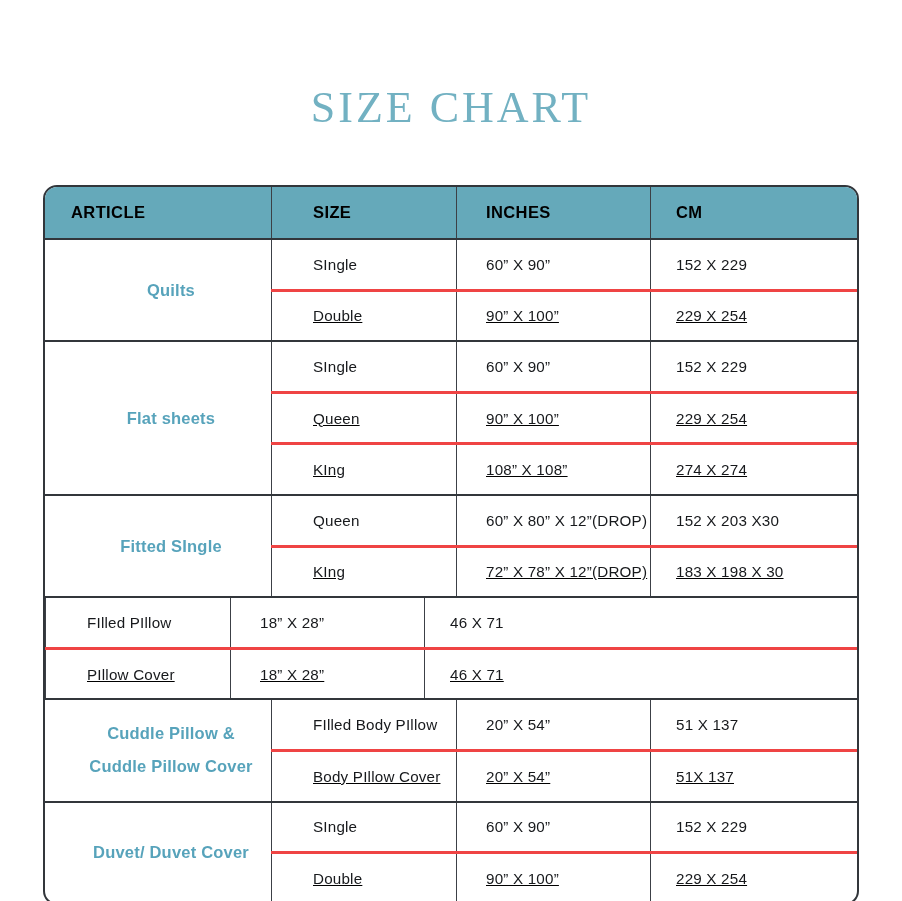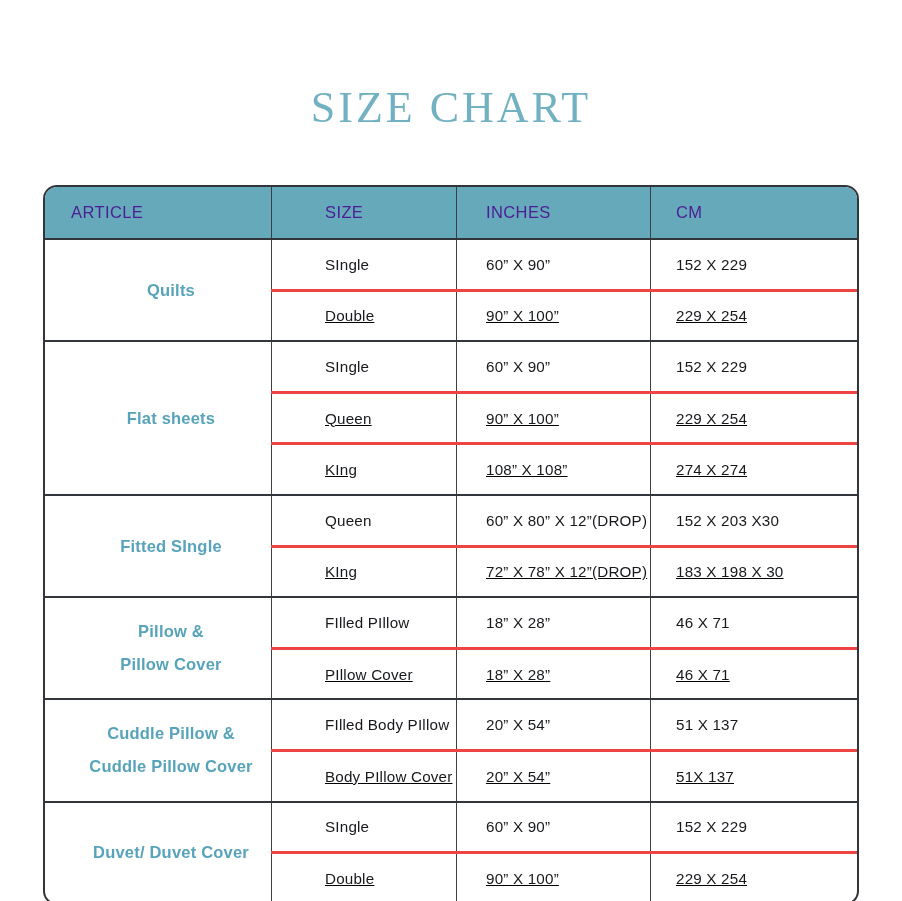--- a/index.html
+++ b/index.html
@@ -36,27 +36,27 @@
   .thead {
     display: flex;
     height: 51px;
     background: #65a9ba;
     border-bottom: 2px solid #32363b;
   }
   .thead .hcell {
     display: flex;
     align-items: center;
     box-sizing: border-box;
-    color: #4c1d95;
-    font-weight: normal;
+    color: #000000;
+    font-weight: bold;
     font-size: 16.5px;
     letter-spacing: 0.4px;
   }
   .col-article { width: 226px; padding-left: 26px; align-items: center; }
-  .col-size    { width: 185px; padding-left: 53px; border-left: 1px solid #3c4046; }
+  .col-size    { width: 185px; padding-left: 41px; border-left: 1px solid #3c4046; }
   .col-inches  { width: 194px; padding-left: 29px; border-left: 1px solid #3c4046; }
   .col-cm      { flex: 1;      padding-left: 25px; border-left: 1px solid #3c4046; }
   .section {
     display: flex;
   }
   .section + .section {
     border-top: 2px solid #32363b;
   }
   .article-cell {
     display: flex;
@@ -155,24 +155,20 @@
               <div class="cell col-cm">152 X 203 X30</div>
             </div>
             <div class="row">
               <div class="cell col-size">KIng</div>
               <div class="cell col-inches">72” X 78” X 12”(DROP)</div>
               <div class="cell col-cm">183 X 198 X 30</div>
             </div>
           </div>
         </div>
         <div class="section">
-          <div class="article-cell col-article">
-            <div class="article-line">Pillow &amp;</div>
-            <div class="article-line">Pillow Cover</div>
-          </div>
           <div class="rows">
             <div class="row">
               <div class="cell col-size">FIlled PIllow</div>
               <div class="cell col-inches">18” X 28”</div>
               <div class="cell col-cm">46 X 71</div>
             </div>
             <div class="row">
               <div class="cell col-size">PIllow Cover</div>
               <div class="cell col-inches">18” X 28”</div>
               <div class="cell col-cm">46 X 71</div>

